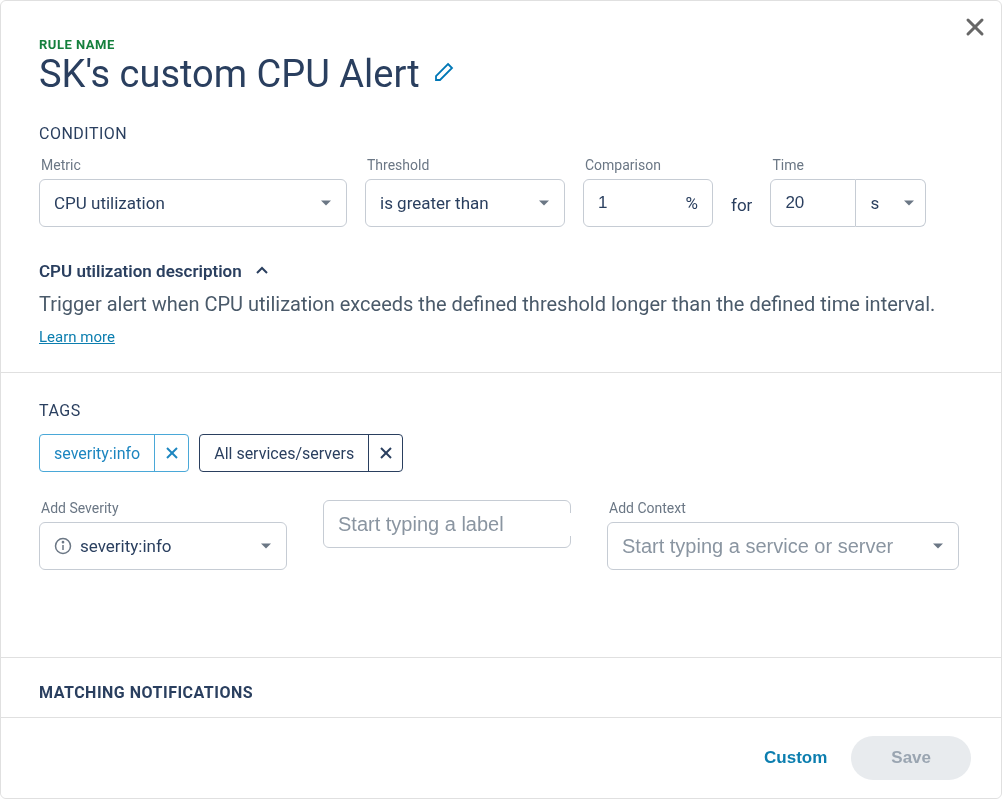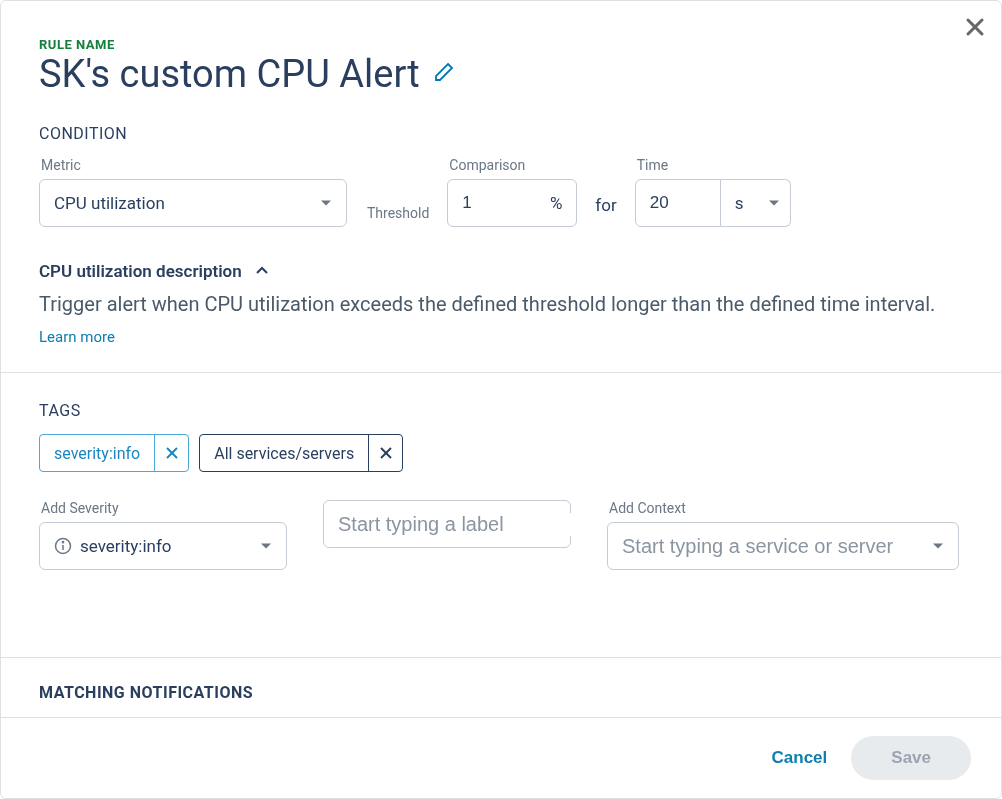--- a/index.html
+++ b/index.html
@@ -132,20 +132,21 @@
     }
     .desc-text {
       font-size: 20px;
       color: #4a5a6a;
       line-height: 1.5;
       margin-bottom: 8px;
     }
     .learn-more {
       font-size: 15px;
       color: #0c7eaf;
+      text-decoration: underline;
       cursor: pointer;
     }
     .divider {
       height: 1px;
       background: #e0e0e0;
       margin: 26px -38px 28px -38px;
     }
     .tags-row {
       display: flex;
       gap: 10px;
@@ -281,20 +282,26 @@
         <div class="select-box metric-box">
           <span>CPU utilization</span>
           <svg width="12" height="12" viewBox="0 0 12 12" fill="#6b7785">
               <path d="M1 3.5 L6 8.5 L11 3.5 Z"></path>
             </svg>
         </div>
       </div>
 
       <div class="field-group">
         <div class="field-label">Threshold</div>
+        <div class="select-box comparison-box">
+          <span>is greater than</span>
+          <svg width="12" height="12" viewBox="0 0 12 12" fill="#6b7785">
+              <path d="M1 3.5 L6 8.5 L11 3.5 Z"></path>
+            </svg>
+        </div>
       </div>
 
       <div class="field-group threshold-group">
         <div class="field-label">Comparison</div>
         <div class="select-box threshold-box">
           <input class="threshold-input" value="1" style="">
           <span class="threshold-unit">%</span>
         </div>
       </div>
 
@@ -382,17 +389,17 @@
         </div>
       </div>
     </div>
 
   </div>
 
   <div class="divider2"></div>
   <div class="matching-label">MATCHING NOTIFICATIONS</div>
 
   <div class="footer">
-    <button class="cancel-btn">Cancel</button>
+    <button class="cancel-btn">Custom</button>
     <button class="save-btn" disabled="">Save</button>
   </div>
 
 </div>
 
 </body></html>

